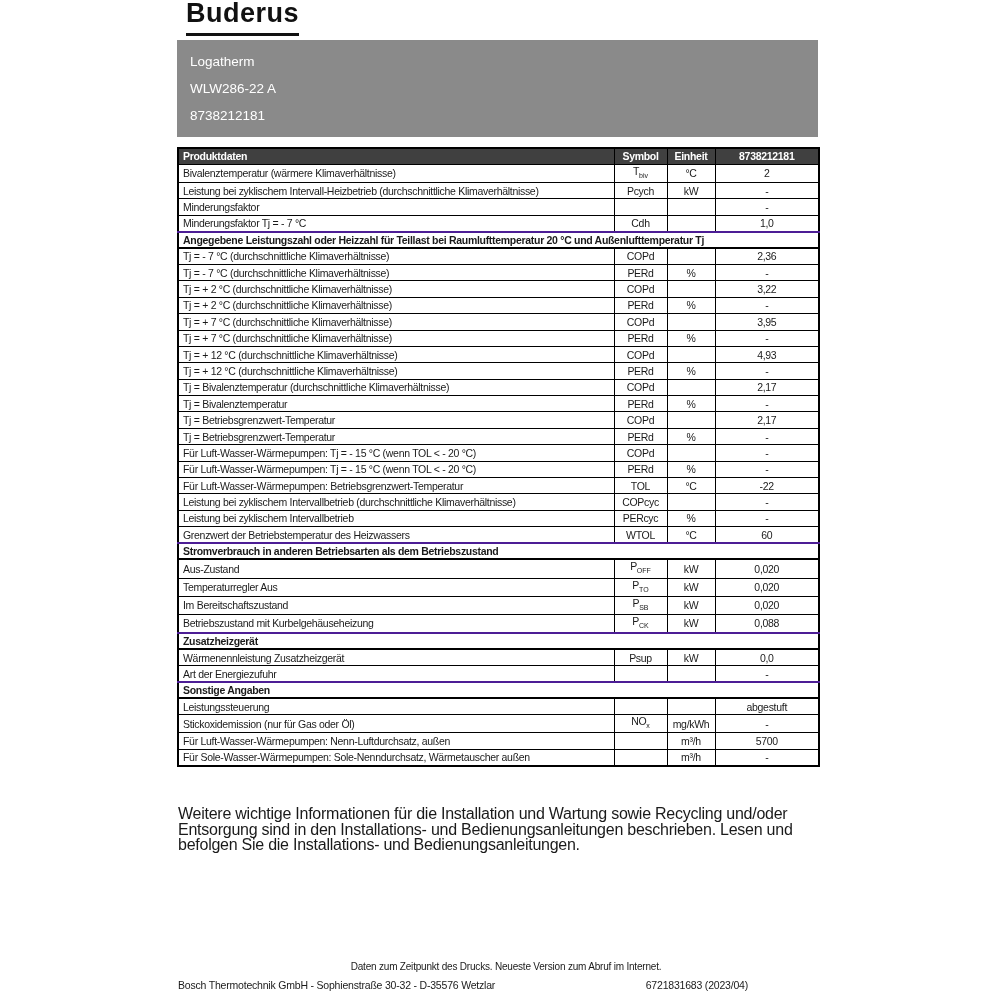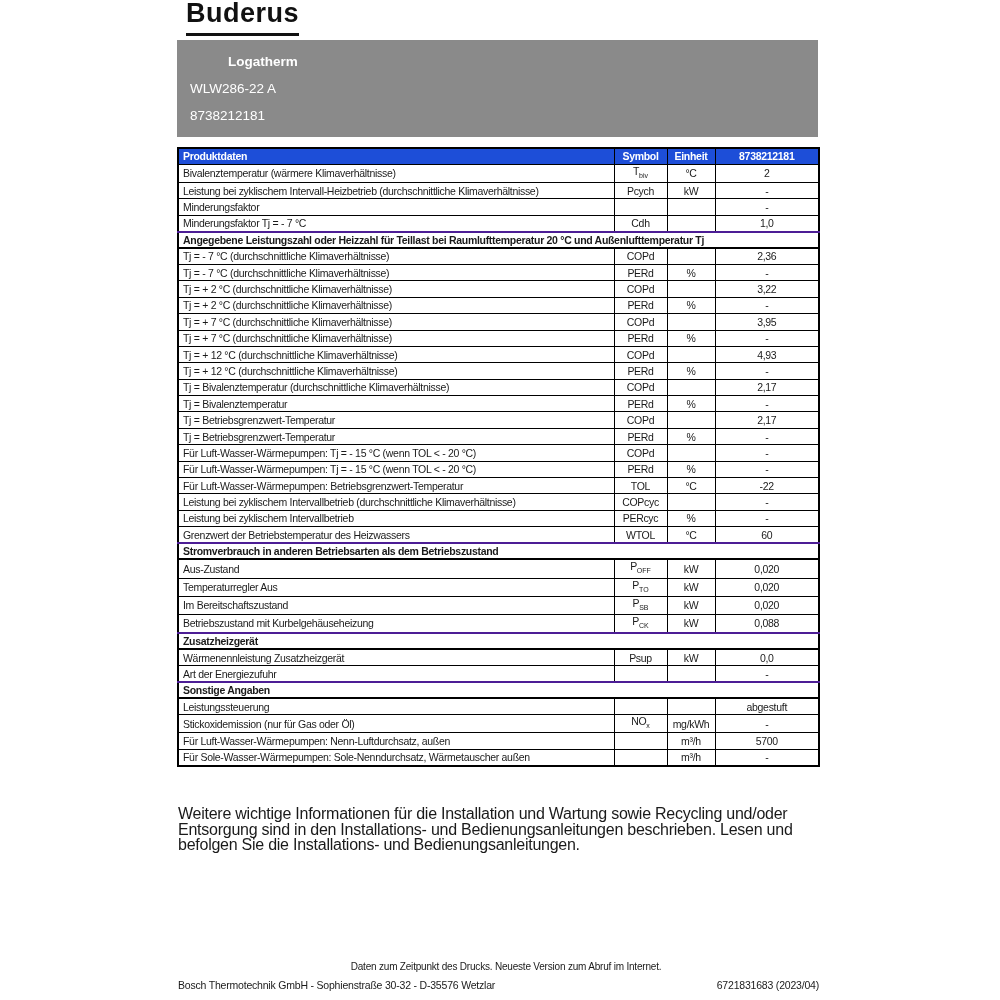--- a/index.html
+++ b/index.html
@@ -11,49 +11,49 @@
   .logo {
     position:absolute; left:186px; top:1px;
     font-size:27px; font-weight:800; letter-spacing:0.5px; line-height:24px;
     color:#111; border-bottom:3px solid #111; padding-bottom:8px;
   }
   .product-box {
     position:absolute; left:177px; top:40px; width:641px; height:97px;
     background:#8a8a8a; box-sizing:border-box; padding:15px 0 0 13px;
   }
   .product-box div { color:#ffffff; font-size:13.5px; line-height:14px; margin-bottom:13px; }
-  .product-box .series { font-weight:700;margin-left:38px; }
+  .product-box .series { font-weight:400; }
 
   .table-wrap { position:absolute; left:177px; top:147px; }
   table { border-collapse:collapse; table-layout:fixed; width:641px; border:2px solid #000; }
   th, td {
     border:1px solid #000; box-sizing:border-box;
     height:16.4px; padding:0 4px;
     font-size:10.5px; letter-spacing:-0.3px; line-height:12px;
     white-space:nowrap; overflow:hidden;
   }
-  thead th { background:#1d4ed8; color:#ffffff; font-weight:700; }
+  thead th { background:#404040; color:#ffffff; font-weight:700; }
   .c-label { text-align:left; }
   .c-mid { text-align:center; }
   tr.section td {
     font-weight:700; text-align:left;
     border-top:2px solid #4c1d95; border-bottom:2px solid #000;
   }
   sub { font-size:7px; letter-spacing:0; }
 
   .note {
     position:absolute; left:178px; top:806px; width:642px;
     font-size:16px; letter-spacing:-0.25px; line-height:15.5px;
   }
   .footer-print {
     position:absolute; left:6px; top:961px; width:1000px; text-align:center;
     font-size:10px; letter-spacing:-0.2px;
   }
   .footer-line {
-    position:absolute; left:178px; top:979px; width:641px;
+    position:absolute; left:178px; top:979px; width:570px;
     display:flex; justify-content:space-between;
     font-size:10.5px; letter-spacing:-0.2px;
   }
 </style>
 </head>
 <body>
 
 <div class="logo">Buderus</div>
 
 <div class="product-box">

